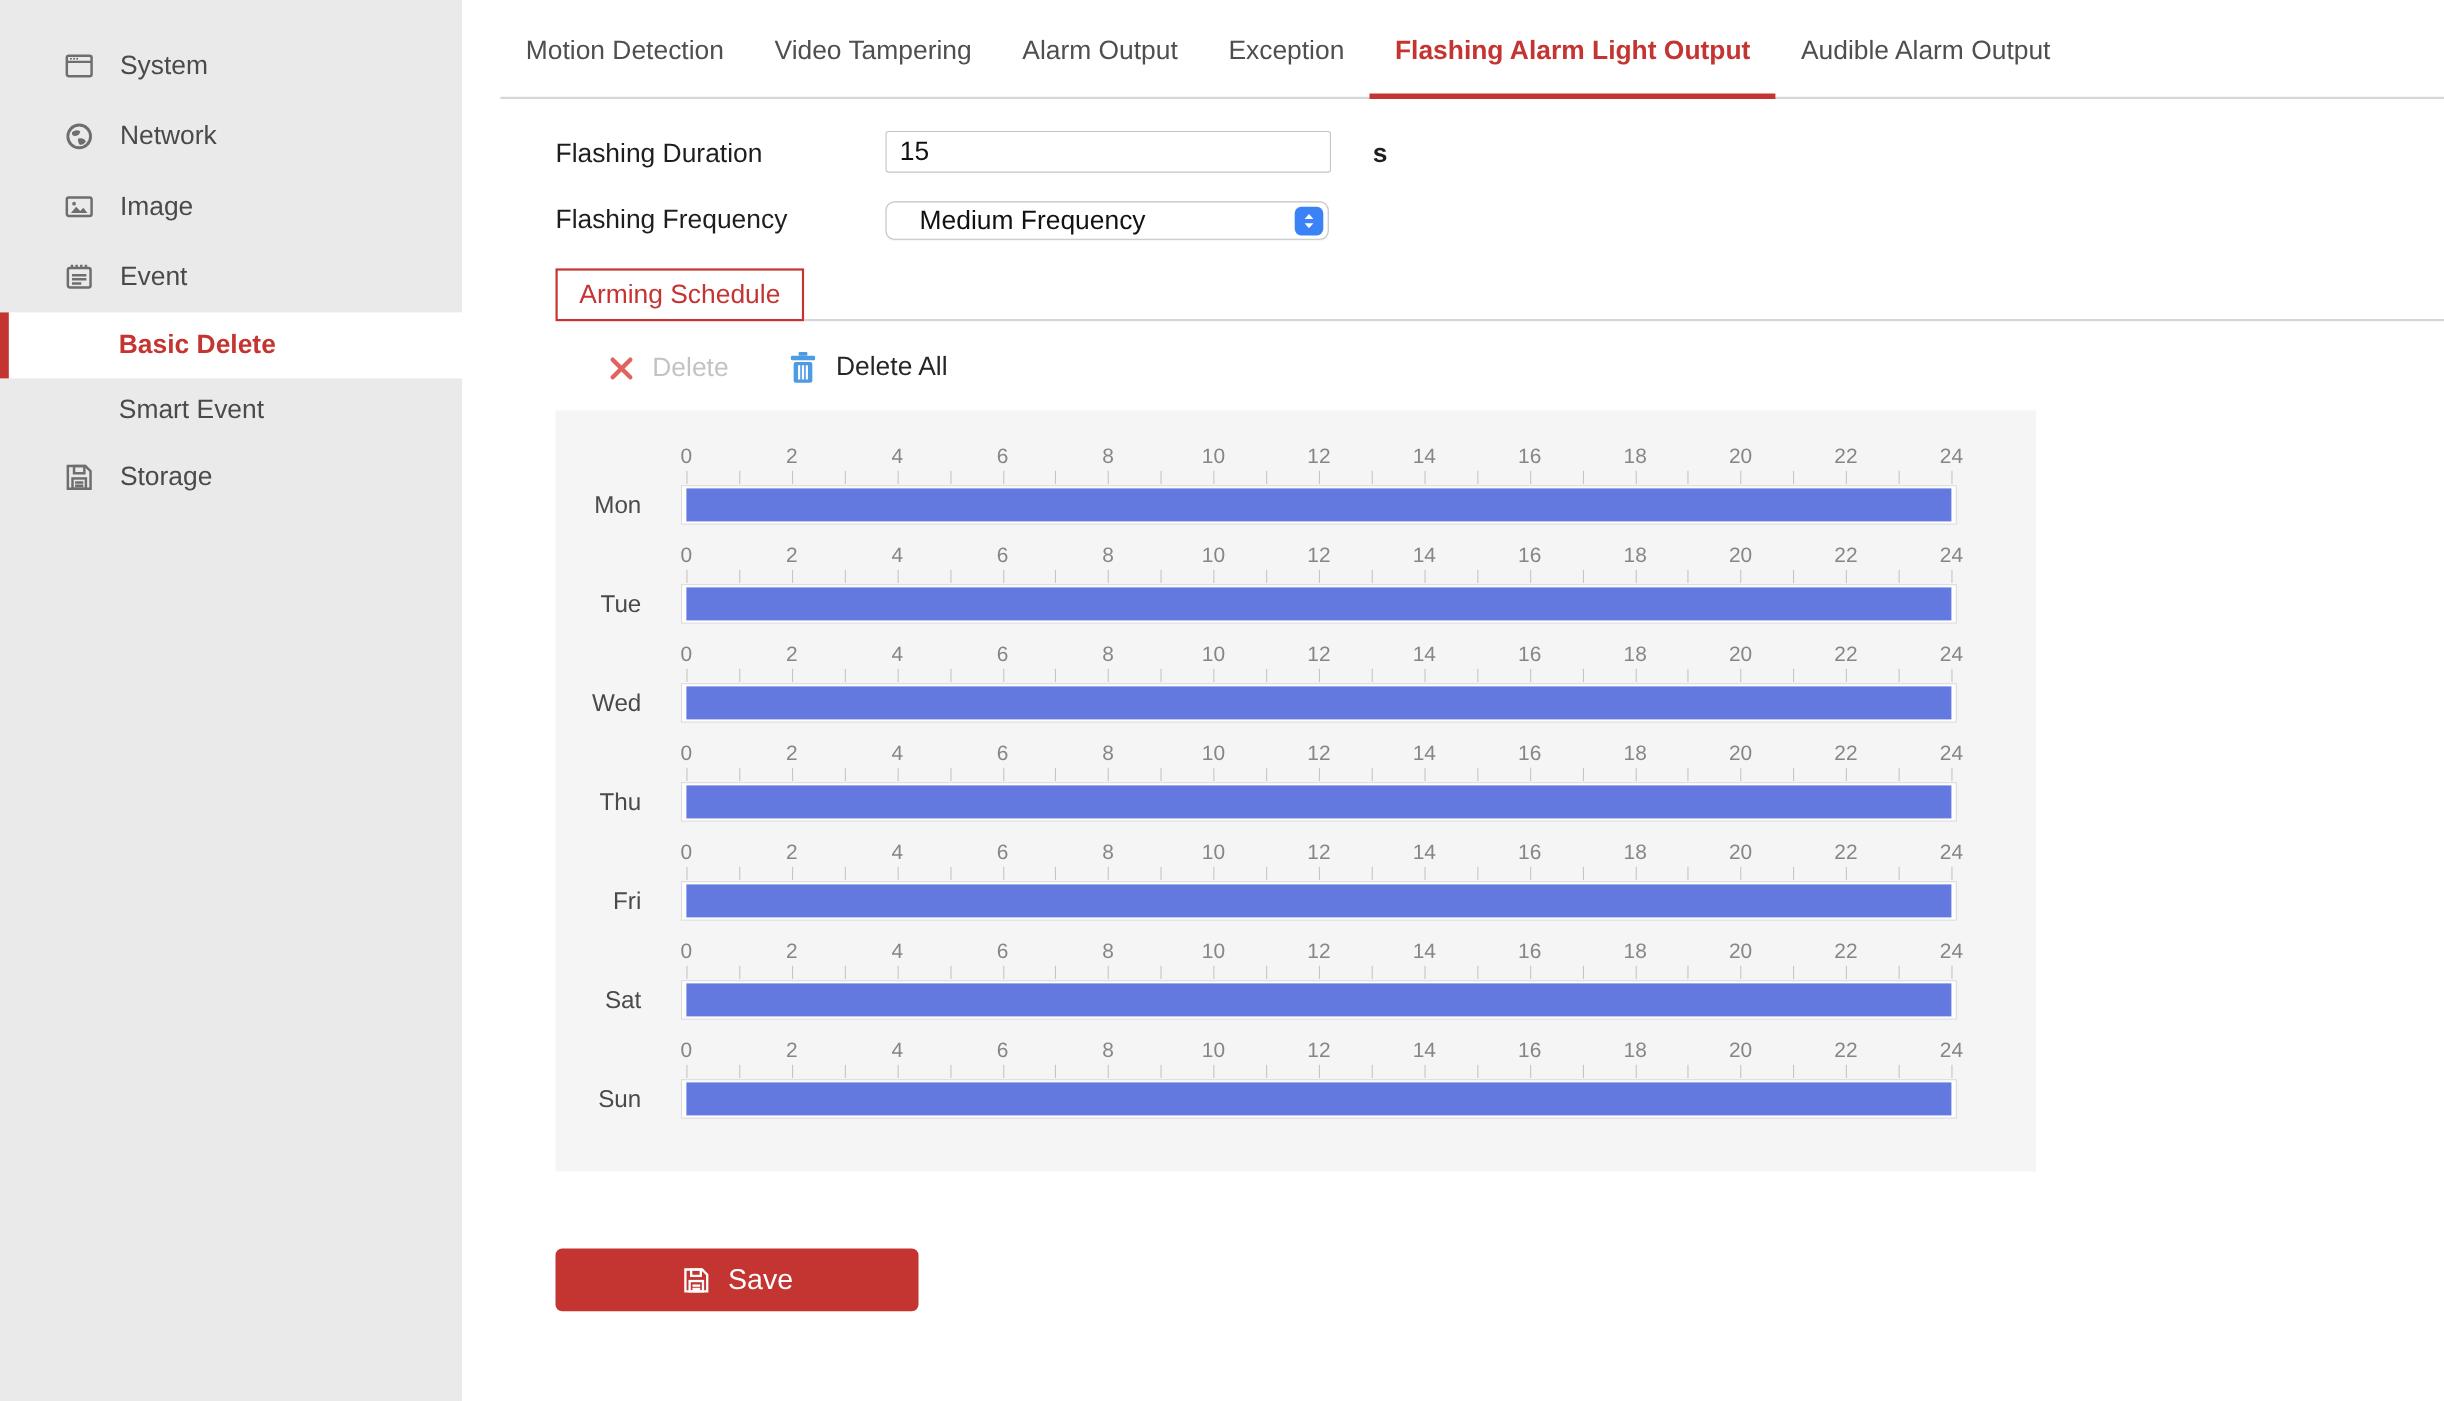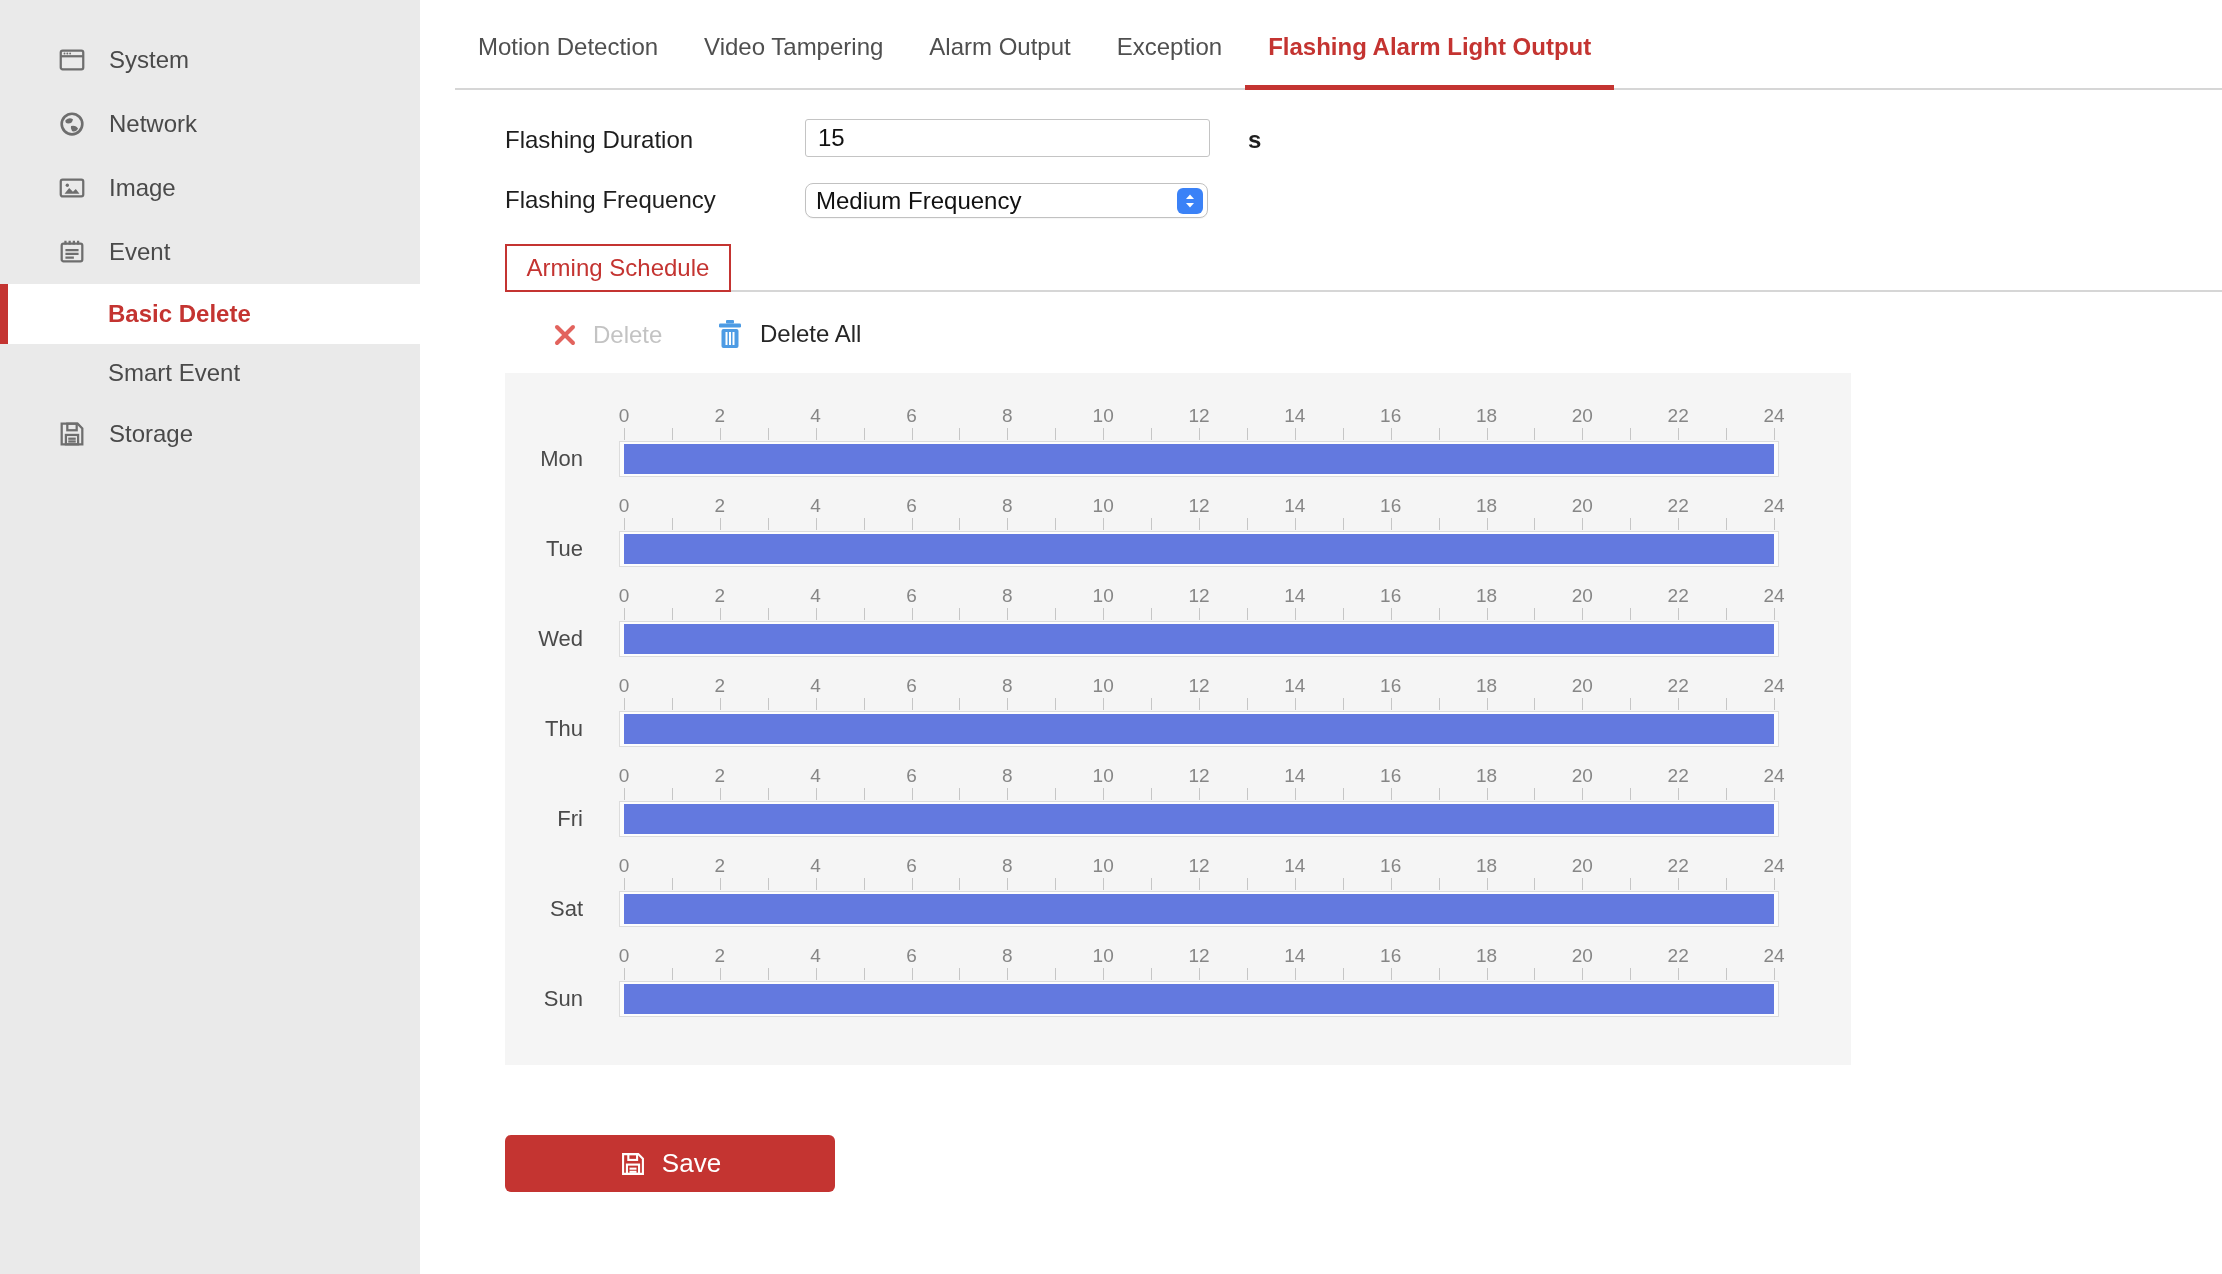--- a/index.html
+++ b/index.html
@@ -50,21 +50,21 @@
     position:absolute; left:805px; top:119px; width:405px; height:38px;
     border:1px solid #c4c4c4; border-radius:3px; padding:0 12px;
     font-size:24px; color:#111; font-family:inherit; background:#fff; outline:none;
   }
   #duration-unit { position:absolute; left:1248px; top:121px; font-size:24px;
     font-weight:700; color:#1e1e1e; line-height:38px; }
   #frequency-label { left:505px; top:182px; line-height:36px; }
   .select {
     position:absolute; left:805px; top:183px; width:403px; height:35px;
     background:#fff; border:1px solid #c1c1c1; border-radius:8px;
-    display:flex; align-items:center; padding-left:10px; font-size:24px; color:#111;
+    display:flex; align-items:center; padding-left:30px; font-size:24px; color:#111;
     box-shadow:0 1px 1px rgba(0,0,0,0.04); cursor:default;
   }
   .select .stepper {
     position:absolute; right:4px; top:4px; width:26px; height:26px;
     background:var(--stepper,#3b82f7); border-radius:6px;
     display:flex; align-items:center; justify-content:center;
   }
 
   
   .arming-tab {
@@ -173,20 +173,21 @@
       <span>Storage</span>
     </div>
   </aside>
 
   <nav class="tabbar" id="tabbar">
       <div class="tab">Motion Detection</div>
       <div class="tab">Video Tampering</div>
       <div class="tab">Alarm Output</div>
       <div class="tab">Exception</div>
       <div class="tab active">Flashing Alarm Light Output</div>
+      <div class="tab">Audible Alarm Output</div>
     </nav>
 
   <div class="form-label" id="duration-label">Flashing Duration</div>
   <input id="duration-input" type="text" value="15" style="">
   <div id="duration-unit">s</div>
 
   <div class="form-label" id="frequency-label">Flashing Frequency</div>
   <div class="select">
     <span>Medium Frequency</span>
     <span class="stepper">

